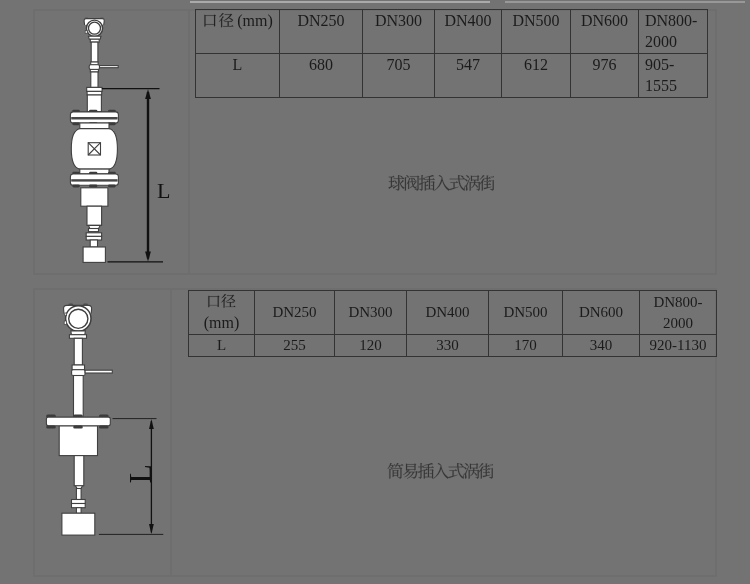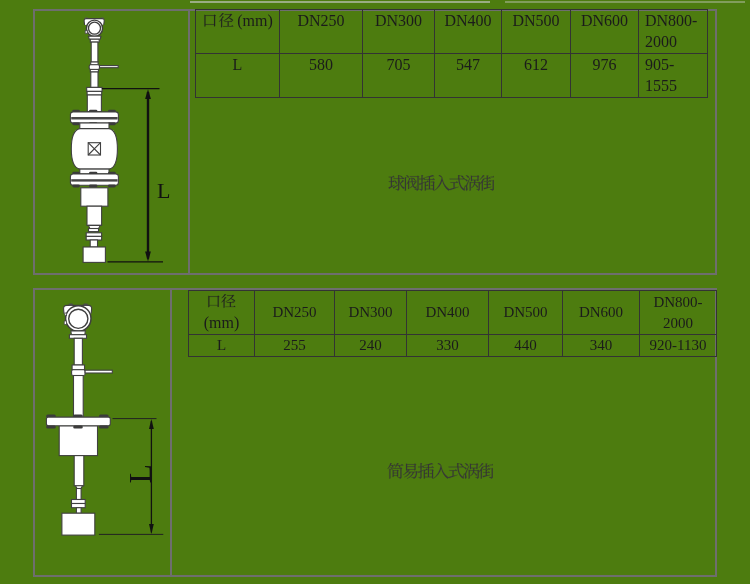--- a/index.html
+++ b/index.html
@@ -1,14 +1,14 @@
 <!DOCTYPE html>
 <html><head><meta charset="utf-8"><style>
 html,body{margin:0;padding:0;background:#fff}
-.page{position:relative;width:750px;height:584px;background:#4d7c0f;overflow:hidden;
+.page{position:relative;width:750px;height:584px;background:#737373;overflow:hidden;
   font-family:"Liberation Serif",serif;}
 .panel{position:absolute;border:2px solid #6e6e6e;box-sizing:border-box}
 .vsep{position:absolute;width:2px;background:#6e6e6e}
 .tb{position:absolute;border-collapse:collapse;table-layout:fixed;
   font-size:16px;color:#1b1b1b}
 .tb td{border:1px solid #333;text-align:center;vertical-align:top;
   padding:0;line-height:21px;overflow:hidden}
 .tb td.lft{text-align:left;padding-left:6px}
 .tb td.mid{vertical-align:middle}
 .t2{font-size:15px}
@@ -42,21 +42,21 @@
             </svg><span class="lat">(mm)</span></td>
           <td>DN250</td>
           <td>DN300</td>
           <td>DN400</td>
           <td>DN500</td>
           <td>DN600</td>
           <td class="lft">DN800-<br>2000</td>
         </tr>
         <tr style="height:44px">
           <td>L</td>
-          <td>580</td>
+          <td>680</td>
           <td>705</td>
           <td>547</td>
           <td>612</td>
           <td>976</td>
           <td class="lft">905-<br>1555</td>
         </tr>
       </tbody>
     </table>
 
 <div style="position:absolute;left:388px;top:175px"><svg width="106" height="19" style="">
@@ -180,23 +180,23 @@
           <td class="mid">DN250</td>
           <td class="mid">DN300</td>
           <td class="mid">DN400</td>
           <td class="mid">DN500</td>
           <td class="mid">DN600</td>
           <td class="mid">DN800-<br>2000</td>
         </tr>
         <tr style="height:22px">
           <td class="mid">L</td>
           <td class="mid">255</td>
-          <td class="mid">240</td>
+          <td class="mid">120</td>
           <td class="mid">330</td>
-          <td class="mid">440</td>
+          <td class="mid">170</td>
           <td class="mid">340</td>
           <td class="mid">920-1130</td>
         </tr>
       </tbody>
     </table>
 
 <div style="position:absolute;left:387px;top:463px"><svg width="106" height="19" style="">
         <path transform="translate(0.0,14.3) scale(0.0170)" d="M201 -606 191 -599C226 -568 265 -511 272 -466C336 -420 389 -557 201 -606ZM239 -486 140 -496V78H153C176 78 202 65 202 57V-458C228 -462 237 -471 239 -486ZM689 -807 591 -842C562 -741 514 -642 467 -581L482 -571C522 -602 561 -644 596 -694H670C695 -666 715 -625 718 -590C771 -547 827 -640 715 -694H935C949 -694 958 -699 961 -710C929 -741 877 -781 877 -781L831 -724H615C628 -745 640 -767 651 -790C672 -788 684 -797 689 -807ZM294 -813 196 -844C159 -713 98 -582 38 -499L53 -489C110 -540 163 -611 208 -693H267C291 -665 314 -622 316 -587C367 -543 422 -635 309 -693H491C504 -693 513 -698 516 -709C487 -738 441 -775 441 -775L400 -723H223C235 -746 246 -770 256 -794C278 -794 290 -803 294 -813ZM778 -546H364L373 -516H788V-21C788 -5 783 1 764 1C742 1 639 -6 639 -6V8C685 14 710 23 726 33C739 43 744 59 747 78C841 70 852 37 852 -14V-504C872 -508 889 -516 896 -523L812 -587ZM598 -118H392V-234H598ZM332 -437V-22H341C372 -22 392 -37 392 -42V-88H598V-37H607C628 -37 658 -53 658 -60V-370C675 -373 689 -380 695 -386L622 -442L589 -407H402ZM598 -377V-264H392V-377Z" fill="#383838" stroke="#383838" stroke-width="6"></path>
         <path transform="translate(15.2,14.3) scale(0.0170)" d="M720 -599V-475H287V-599ZM720 -629H287V-749H720ZM407 -411C435 -411 447 -417 450 -428L381 -445H720V-406H730C751 -406 784 -421 785 -428V-736C805 -740 821 -749 828 -757L747 -819L710 -778H293L223 -810V-397H232C260 -397 287 -413 287 -419V-445H339C284 -350 171 -227 52 -153L63 -140C154 -180 239 -241 307 -304H429C360 -195 250 -87 128 -13L139 3C294 -70 426 -177 508 -304H622C562 -150 448 -21 281 67L290 84C496 -1 629 -131 701 -304H814C797 -159 764 -42 730 -17C717 -7 707 -5 686 -5C663 -5 579 -12 533 -17L532 1C574 7 619 17 635 28C651 38 655 57 655 75C700 76 741 65 770 42C822 2 862 -131 880 -296C901 -298 914 -303 921 -310L845 -374L807 -333H337C364 -360 387 -386 407 -411Z" fill="#383838" stroke="#383838" stroke-width="6"></path>
         <path transform="translate(30.4,14.3) scale(0.0170)" d="M551 -511C530 -493 490 -460 454 -435L375 -459V76H384C418 76 436 60 437 55V-2H859V68H868C890 68 921 53 922 46V-401C940 -404 954 -412 960 -419L885 -479L849 -440H720L729 -411H859V-238H725L734 -208H859V-31H683V-565H938C952 -565 961 -570 964 -581C931 -612 878 -654 878 -654L830 -595H683V-730C755 -743 821 -757 875 -771C898 -761 915 -761 924 -770L851 -835C745 -791 538 -735 372 -708L376 -690C455 -696 539 -706 619 -719V-595H380C387 -597 392 -602 393 -609C367 -638 320 -679 320 -679L280 -623H243V-800C267 -803 277 -813 280 -827L181 -838V-623H39L47 -593H181V-371C118 -353 65 -338 34 -332L74 -248C84 -252 92 -260 95 -272L181 -315V-23C181 -8 176 -3 159 -3C142 -3 55 -9 55 -9V7C94 12 115 19 129 30C141 40 146 58 149 78C234 68 243 36 243 -17V-346C292 -372 333 -394 366 -413L361 -426L243 -390V-593H353L360 -565H619V-31H437V-209H562C574 -209 584 -214 586 -225C562 -250 521 -287 521 -287L485 -237H437V-405C491 -417 552 -437 584 -450C596 -444 606 -445 611 -451Z" fill="#383838" stroke="#383838" stroke-width="6"></path>

